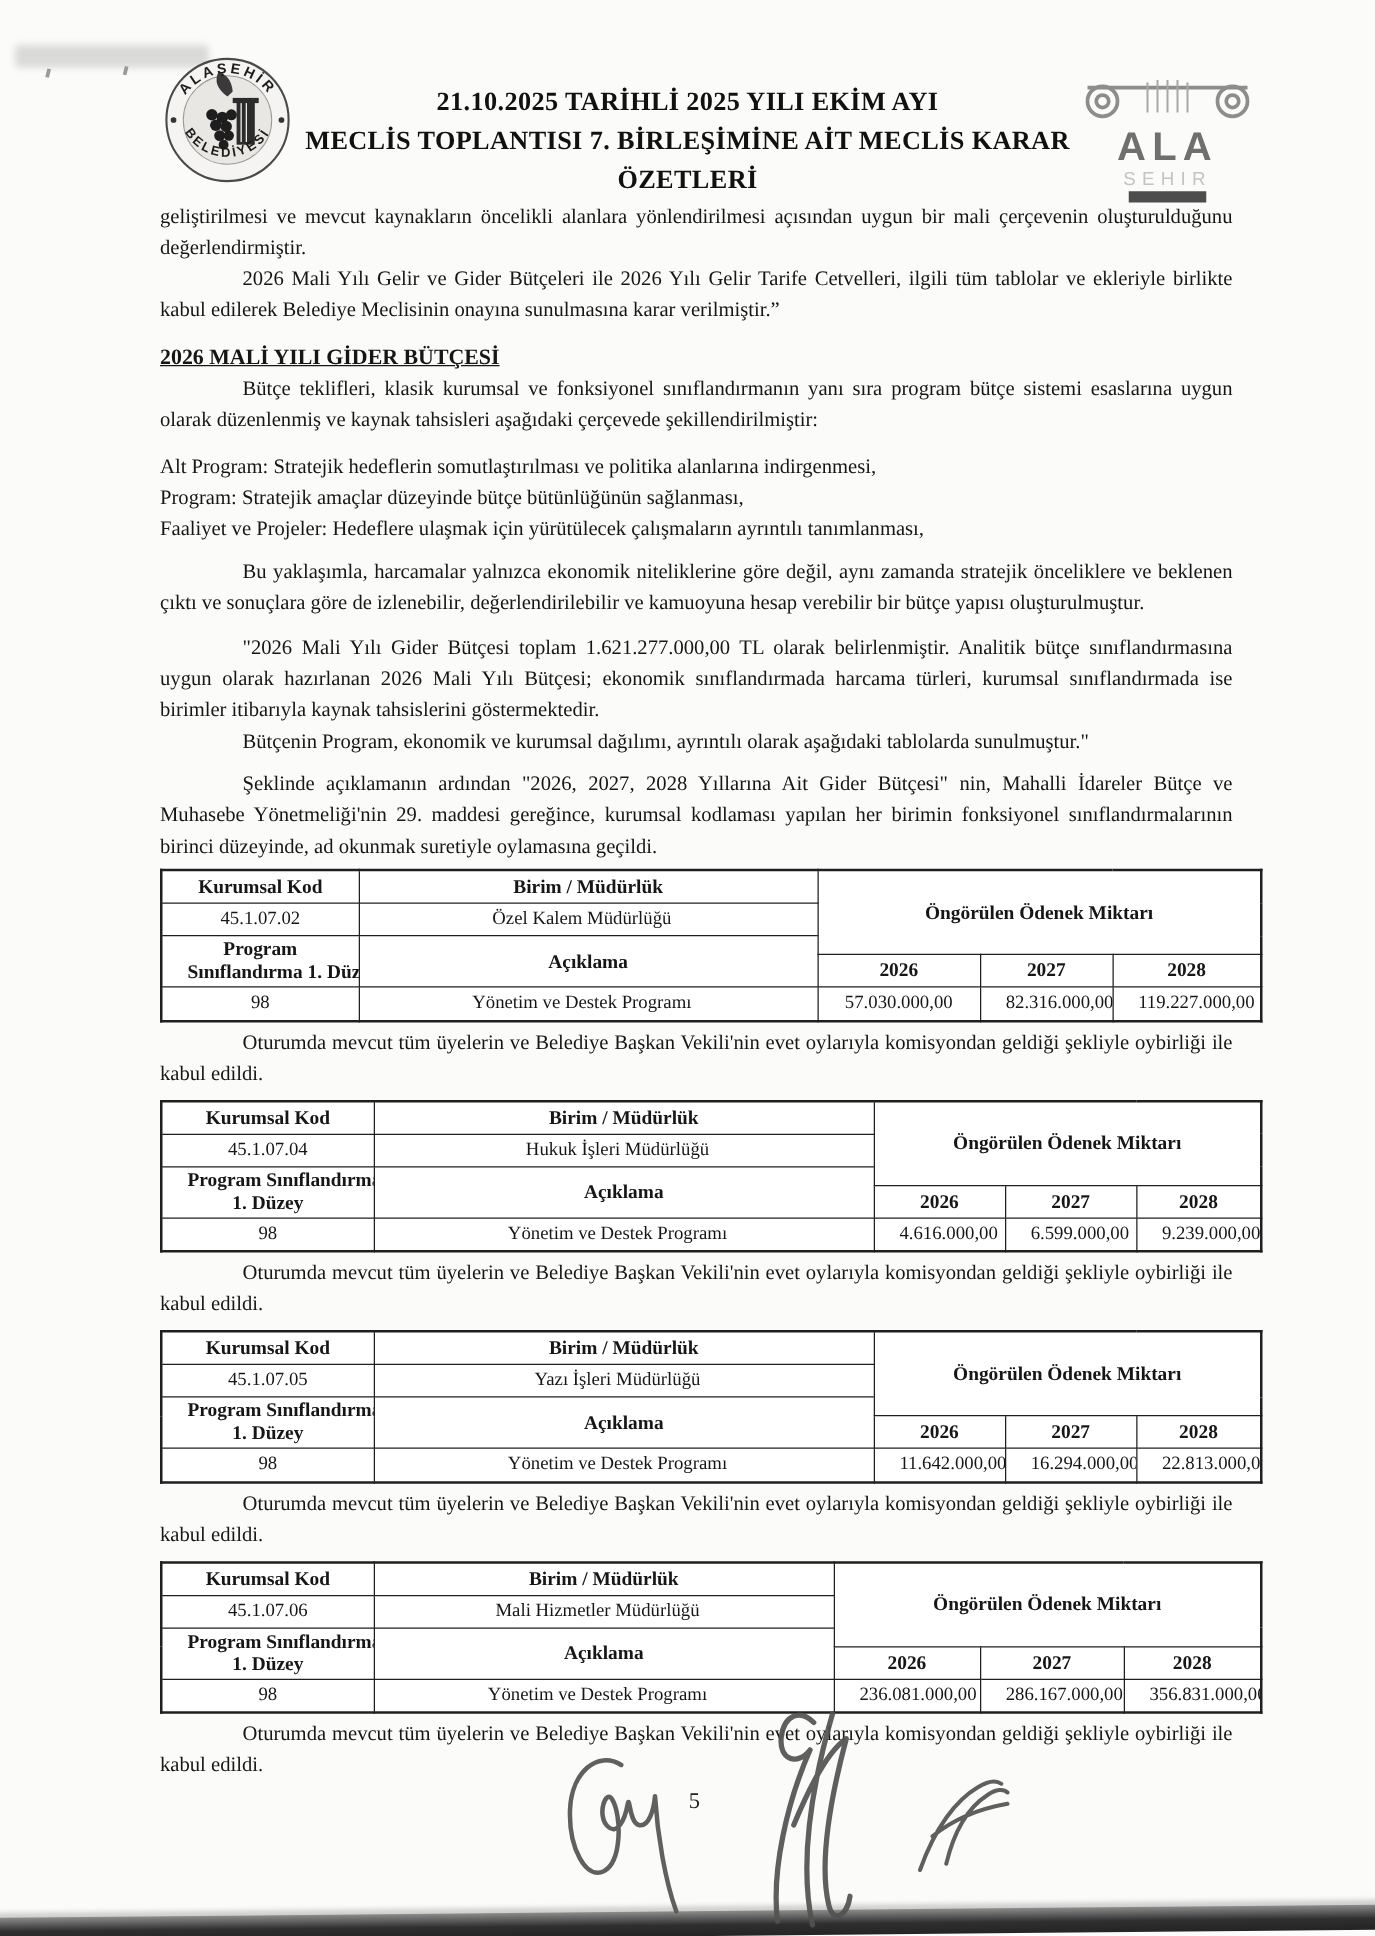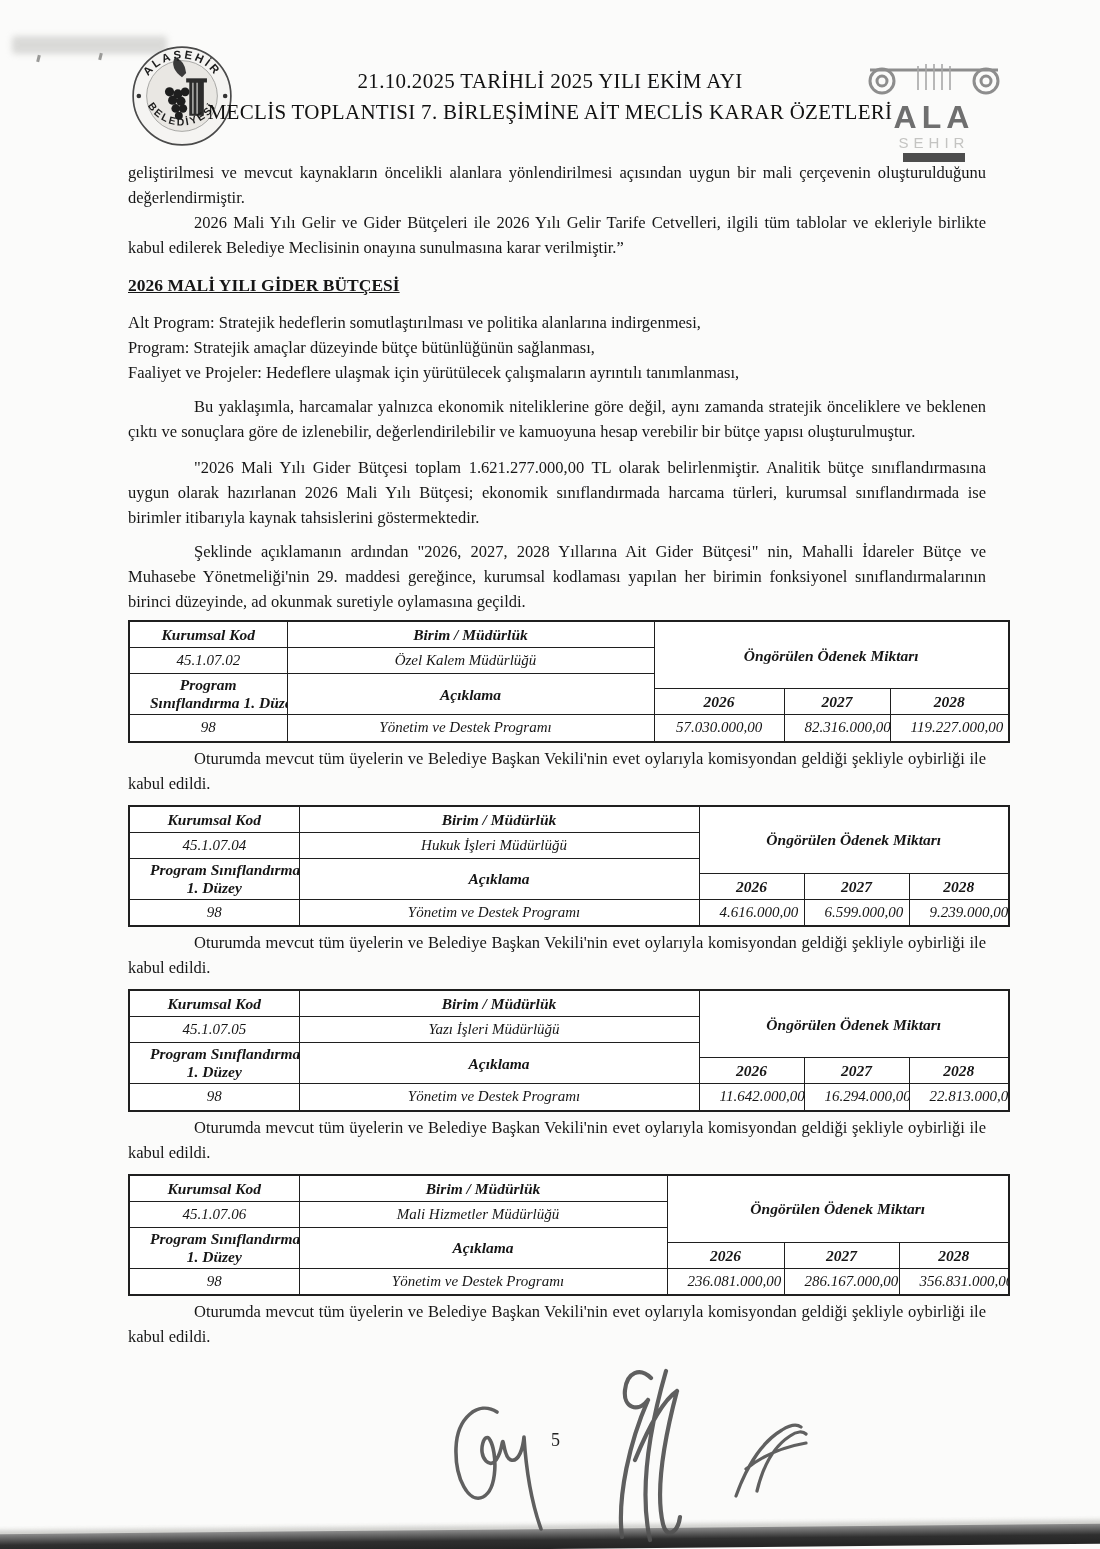--- a/index.html
+++ b/index.html
@@ -14,34 +14,34 @@
   .speck1{position:absolute;left:37px;top:55px;width:3px;height:7px;background:#9a9a98;transform:rotate(14deg);}
   .speck2{position:absolute;left:99px;top:53px;width:3px;height:7px;background:#9a9a98;transform:rotate(14deg);}
   .scan-band{position:absolute;left:-12px;right:-12px;bottom:0;height:20px;
     background:linear-gradient(#8c8c8c, #2f2f2f 55%, #242424);transform:rotate(-0.55deg);transform-origin:center;}
   .scan-band-lt{position:absolute;left:-12px;right:-12px;bottom:14px;height:10px;
     background:#cfcfcc;filter:blur(2px);transform:rotate(-0.55deg);}
   
   .seal{position:absolute;left:130px;top:44px;width:104px;height:104px;z-index:1;}
   .capital-logo{position:absolute;left:856px;top:56px;width:156px;height:118px;z-index:1;}
   .title{position:absolute;left:200px;top:66px;width:700px;text-align:center;z-index:2;
-    font-weight:normal;font-size:21px;line-height:31px;letter-spacing:.3px;color:#111;}
+    font-weight:bold;font-size:21px;line-height:31px;letter-spacing:.3px;color:#111;}
   
   .content{position:absolute;left:128px;top:160px;width:882px;font-size:16.5px;line-height:25px;text-align:justify;}
   .content p{margin:0;padding-right:24px;}
   .ind{text-indent:66px;}
   .heading{margin-top:13px !important;font-weight:bold;font-size:17.5px;text-decoration:underline;text-align:left;}
   .list-block{margin-top:12px;}
   .gap8{margin-top:9px !important;}
   .gap10{margin-top:11px !important;}
   
   table.btable{border-collapse:collapse;table-layout:fixed;width:880px;background:#fff;
     border:2.5px solid #1f1f1f;margin-top:6px;}
   table.btable td,table.btable th{border:1.8px solid #1f1f1f;padding:0 20px;
-    font-size:15px;vertical-align:middle;text-align:center;overflow:hidden;white-space:nowrap;font-style:italic;}
+    font-size:15px;vertical-align:middle;text-align:center;overflow:hidden;white-space:nowrap;}
   table.btable th{font-weight:bold;font-size:15.5px;}
   table.btable .lft{text-align:center;padding-left:10px;}
   tr.r1{height:25px;} tr.r2{height:26px;} tr.r3a{height:15px;margin-top:16px;} tr.r3b{height:23px;} tr.r4{height:27px;}
   .prg{line-height:18px;white-space:normal;}
   .accept{margin-top:3px !important;}
   
   .sig-layer{position:absolute;left:0;top:0;width:1100px;height:1549px;pointer-events:none;z-index:3;}
   .pageno{position:absolute;left:551px;top:1430px;font-size:18px;color:#222;z-index:3;}
 </style>
 </head>
@@ -106,29 +106,31 @@
   <div class="title">
     <div>21.10.2025 TARİHLİ 2025 YILI EKİM AYI</div>
     <div>MECLİS TOPLANTISI 7. BİRLEŞİMİNE AİT MECLİS KARAR ÖZETLERİ</div>
   </div>
 
   <div class="content">
     <p>geliştirilmesi ve mevcut kaynakların öncelikli alanlara yönlendirilmesi açısından uygun bir mali çerçevenin oluşturulduğunu değerlendirmiştir.</p>
     <p class="ind">2026 Mali Yılı Gelir ve Gider Bütçeleri ile 2026 Yılı Gelir Tarife Cetvelleri, ilgili tüm tablolar ve ekleriyle birlikte kabul edilerek Belediye Meclisinin onayına sunulmasına karar verilmiştir.”</p>
 
     <p class="heading">2026 MALİ YILI GİDER BÜTÇESİ</p>
+    <p class="ind">Bütçe teklifleri, klasik kurumsal ve fonksiyonel sınıflandırmanın yanı sıra program bütçe sistemi esaslarına uygun olarak düzenlenmiş ve kaynak tahsisleri aşağıdaki çerçevede şekillendirilmiştir:</p>
 
     <div class="list-block">
       <p>Alt Program: Stratejik hedeflerin somutlaştırılması ve politika alanlarına indirgenmesi,</p>
       <p>Program: Stratejik amaçlar düzeyinde bütçe bütünlüğünün sağlanması,</p>
       <p>Faaliyet ve Projeler: Hedeflere ulaşmak için yürütülecek çalışmaların ayrıntılı tanımlanması,</p>
     </div>
 
     <p class="ind gap8">Bu yaklaşımla, harcamalar yalnızca ekonomik niteliklerine göre değil, aynı zamanda stratejik önceliklere ve beklenen çıktı ve sonuçlara göre de izlenebilir, değerlendirilebilir ve kamuoyuna hesap verebilir bir bütçe yapısı oluşturulmuştur.</p>
     <p class="ind gap10">"2026 Mali Yılı Gider Bütçesi toplam 1.621.277.000,00 TL olarak belirlenmiştir. Analitik bütçe sınıflandırmasına uygun olarak hazırlanan 2026 Mali Yılı Bütçesi; ekonomik sınıflandırmada harcama türleri, kurumsal sınıflandırmada ise birimler itibarıyla kaynak tahsislerini göstermektedir.</p>
+    <p class="ind">Bütçenin Program, ekonomik ve kurumsal dağılımı, ayrıntılı olarak aşağıdaki tablolarda sunulmuştur."</p>
     <p class="ind gap8">Şeklinde açıklamanın ardından "2026, 2027, 2028 Yıllarına Ait Gider Bütçesi" nin, Mahalli İdareler Bütçe ve Muhasebe Yönetmeliği'nin 29. maddesi gereğince, kurumsal kodlaması yapılan her birimin fonksiyonel sınıflandırmalarının birinci düzeyinde, ad okunmak suretiyle oylamasına geçildi.</p>
 
     <table class="btable">
       <colgroup>
           <col style="width:158px">
           <col style="width:367px">
           <col style="width:130px">
           <col style="width:106px">
           <col style="width:119px">
         </colgroup>

